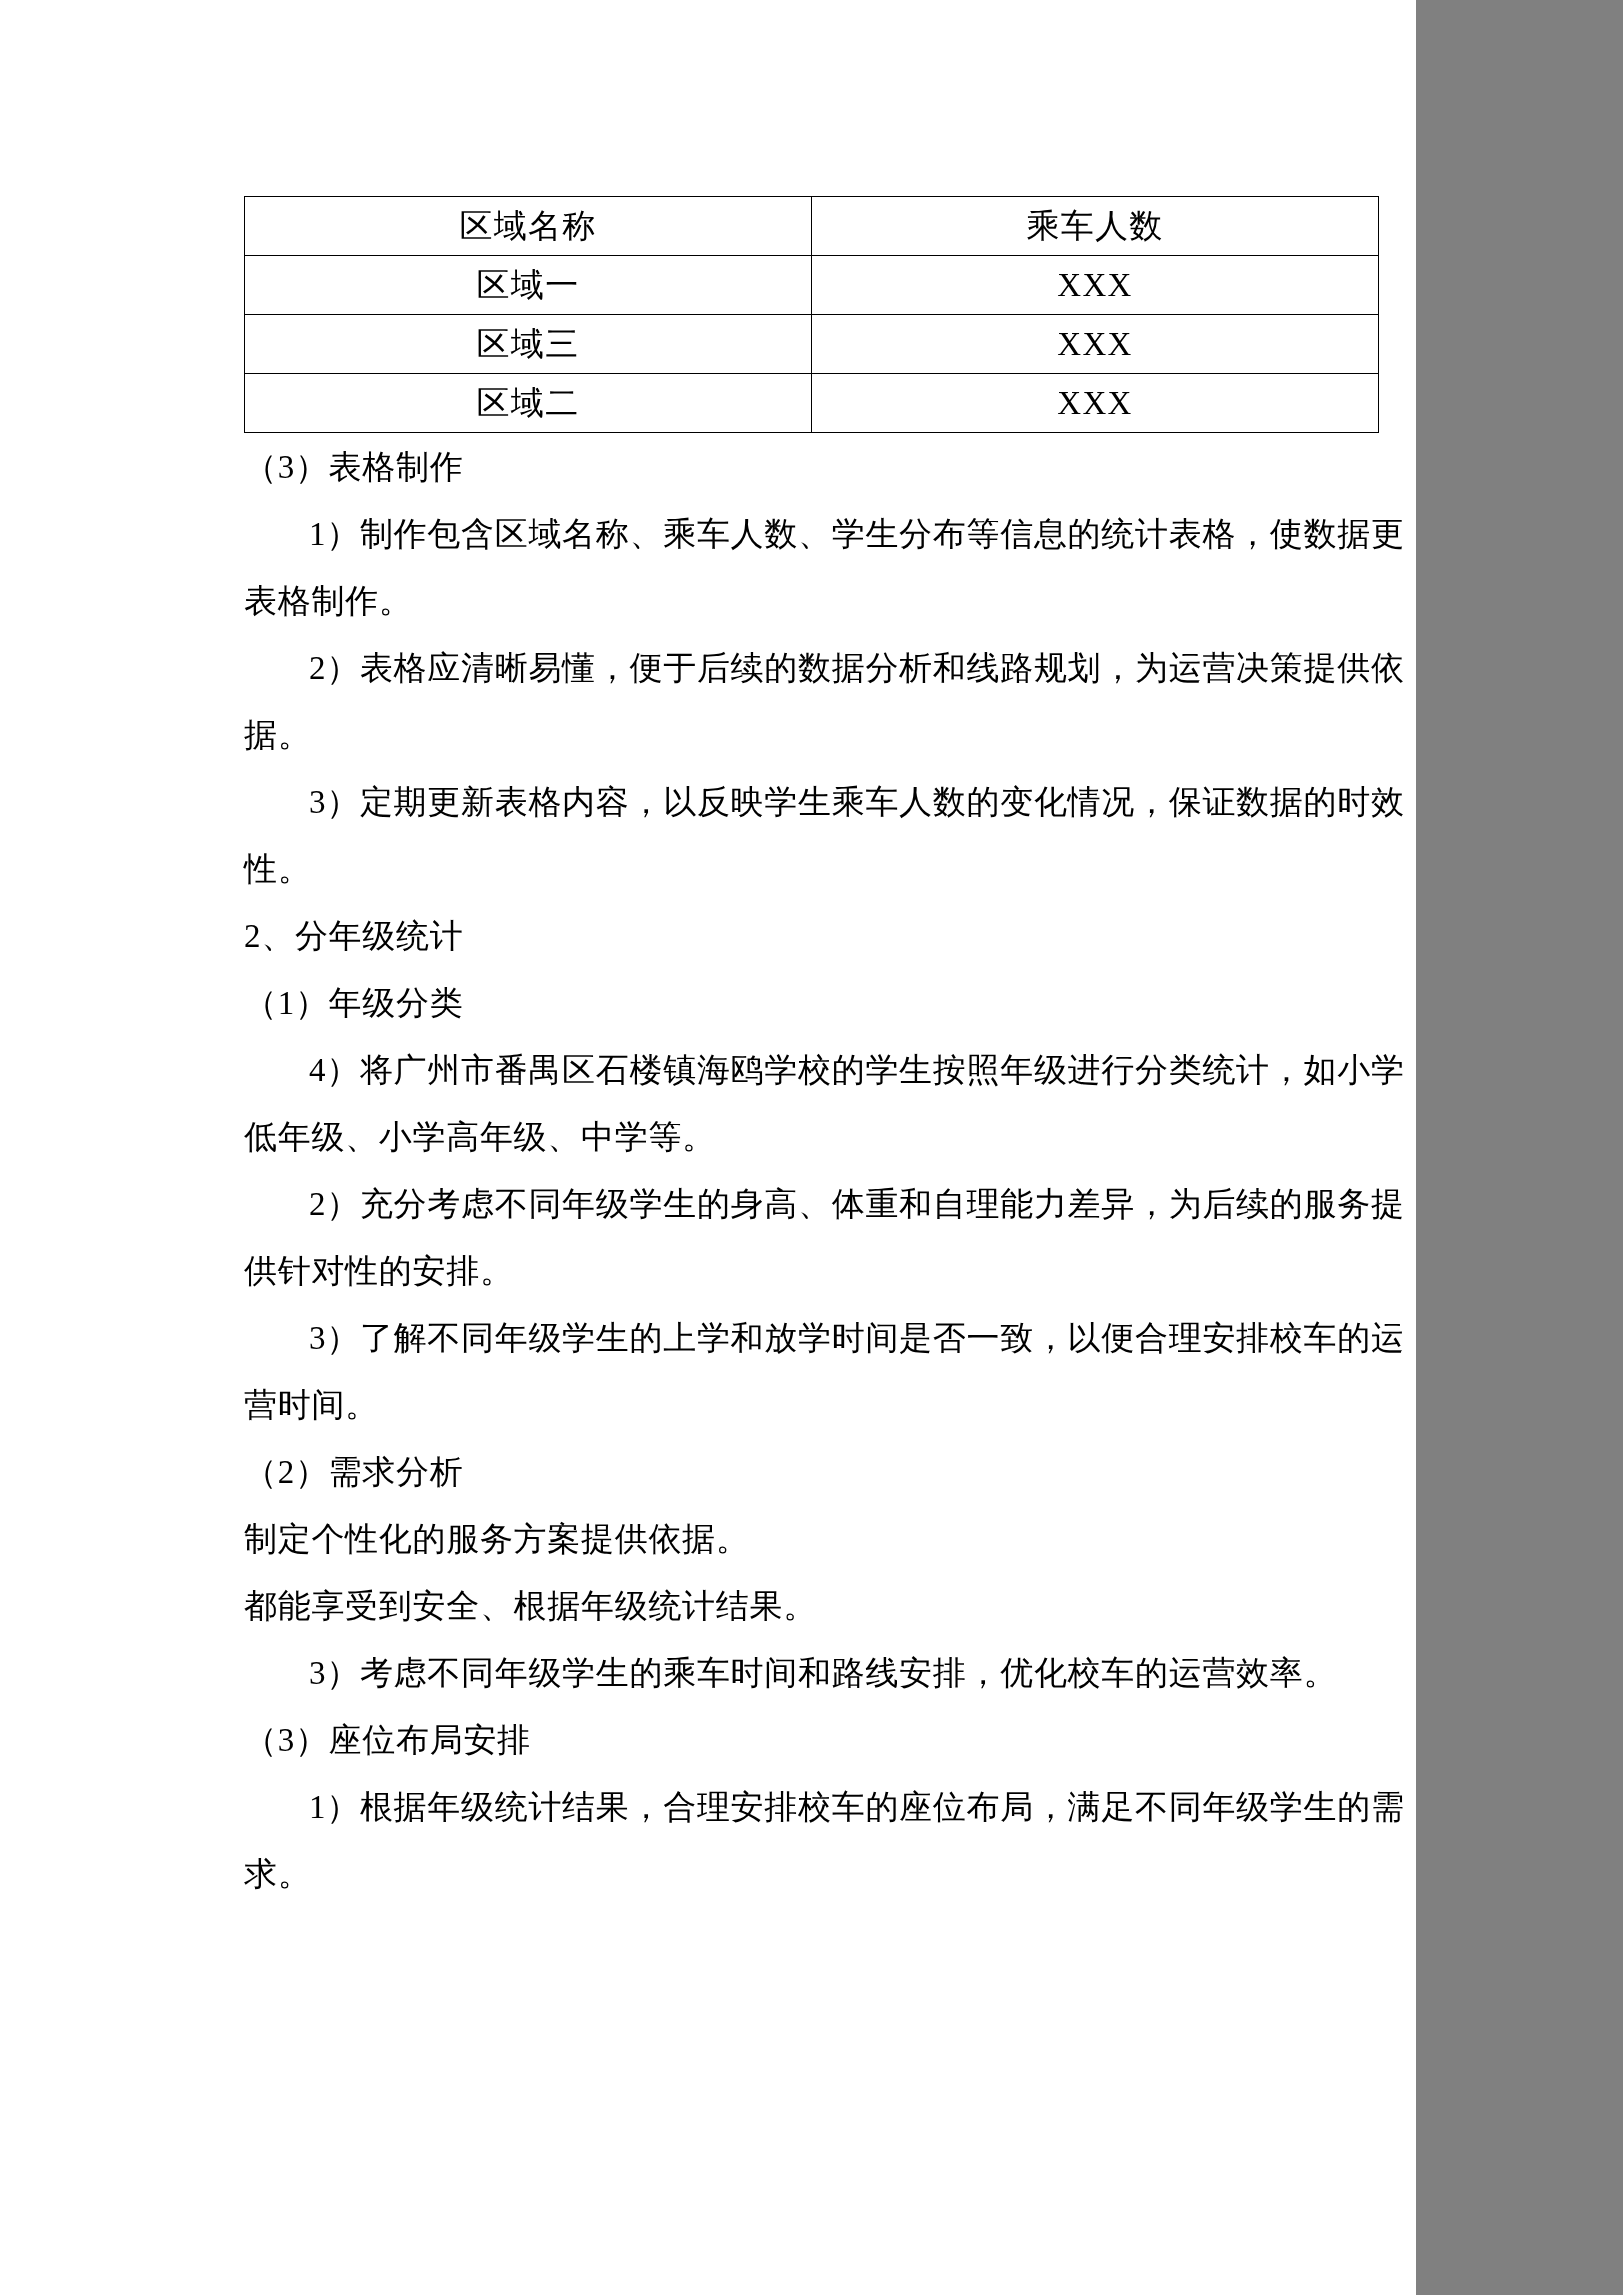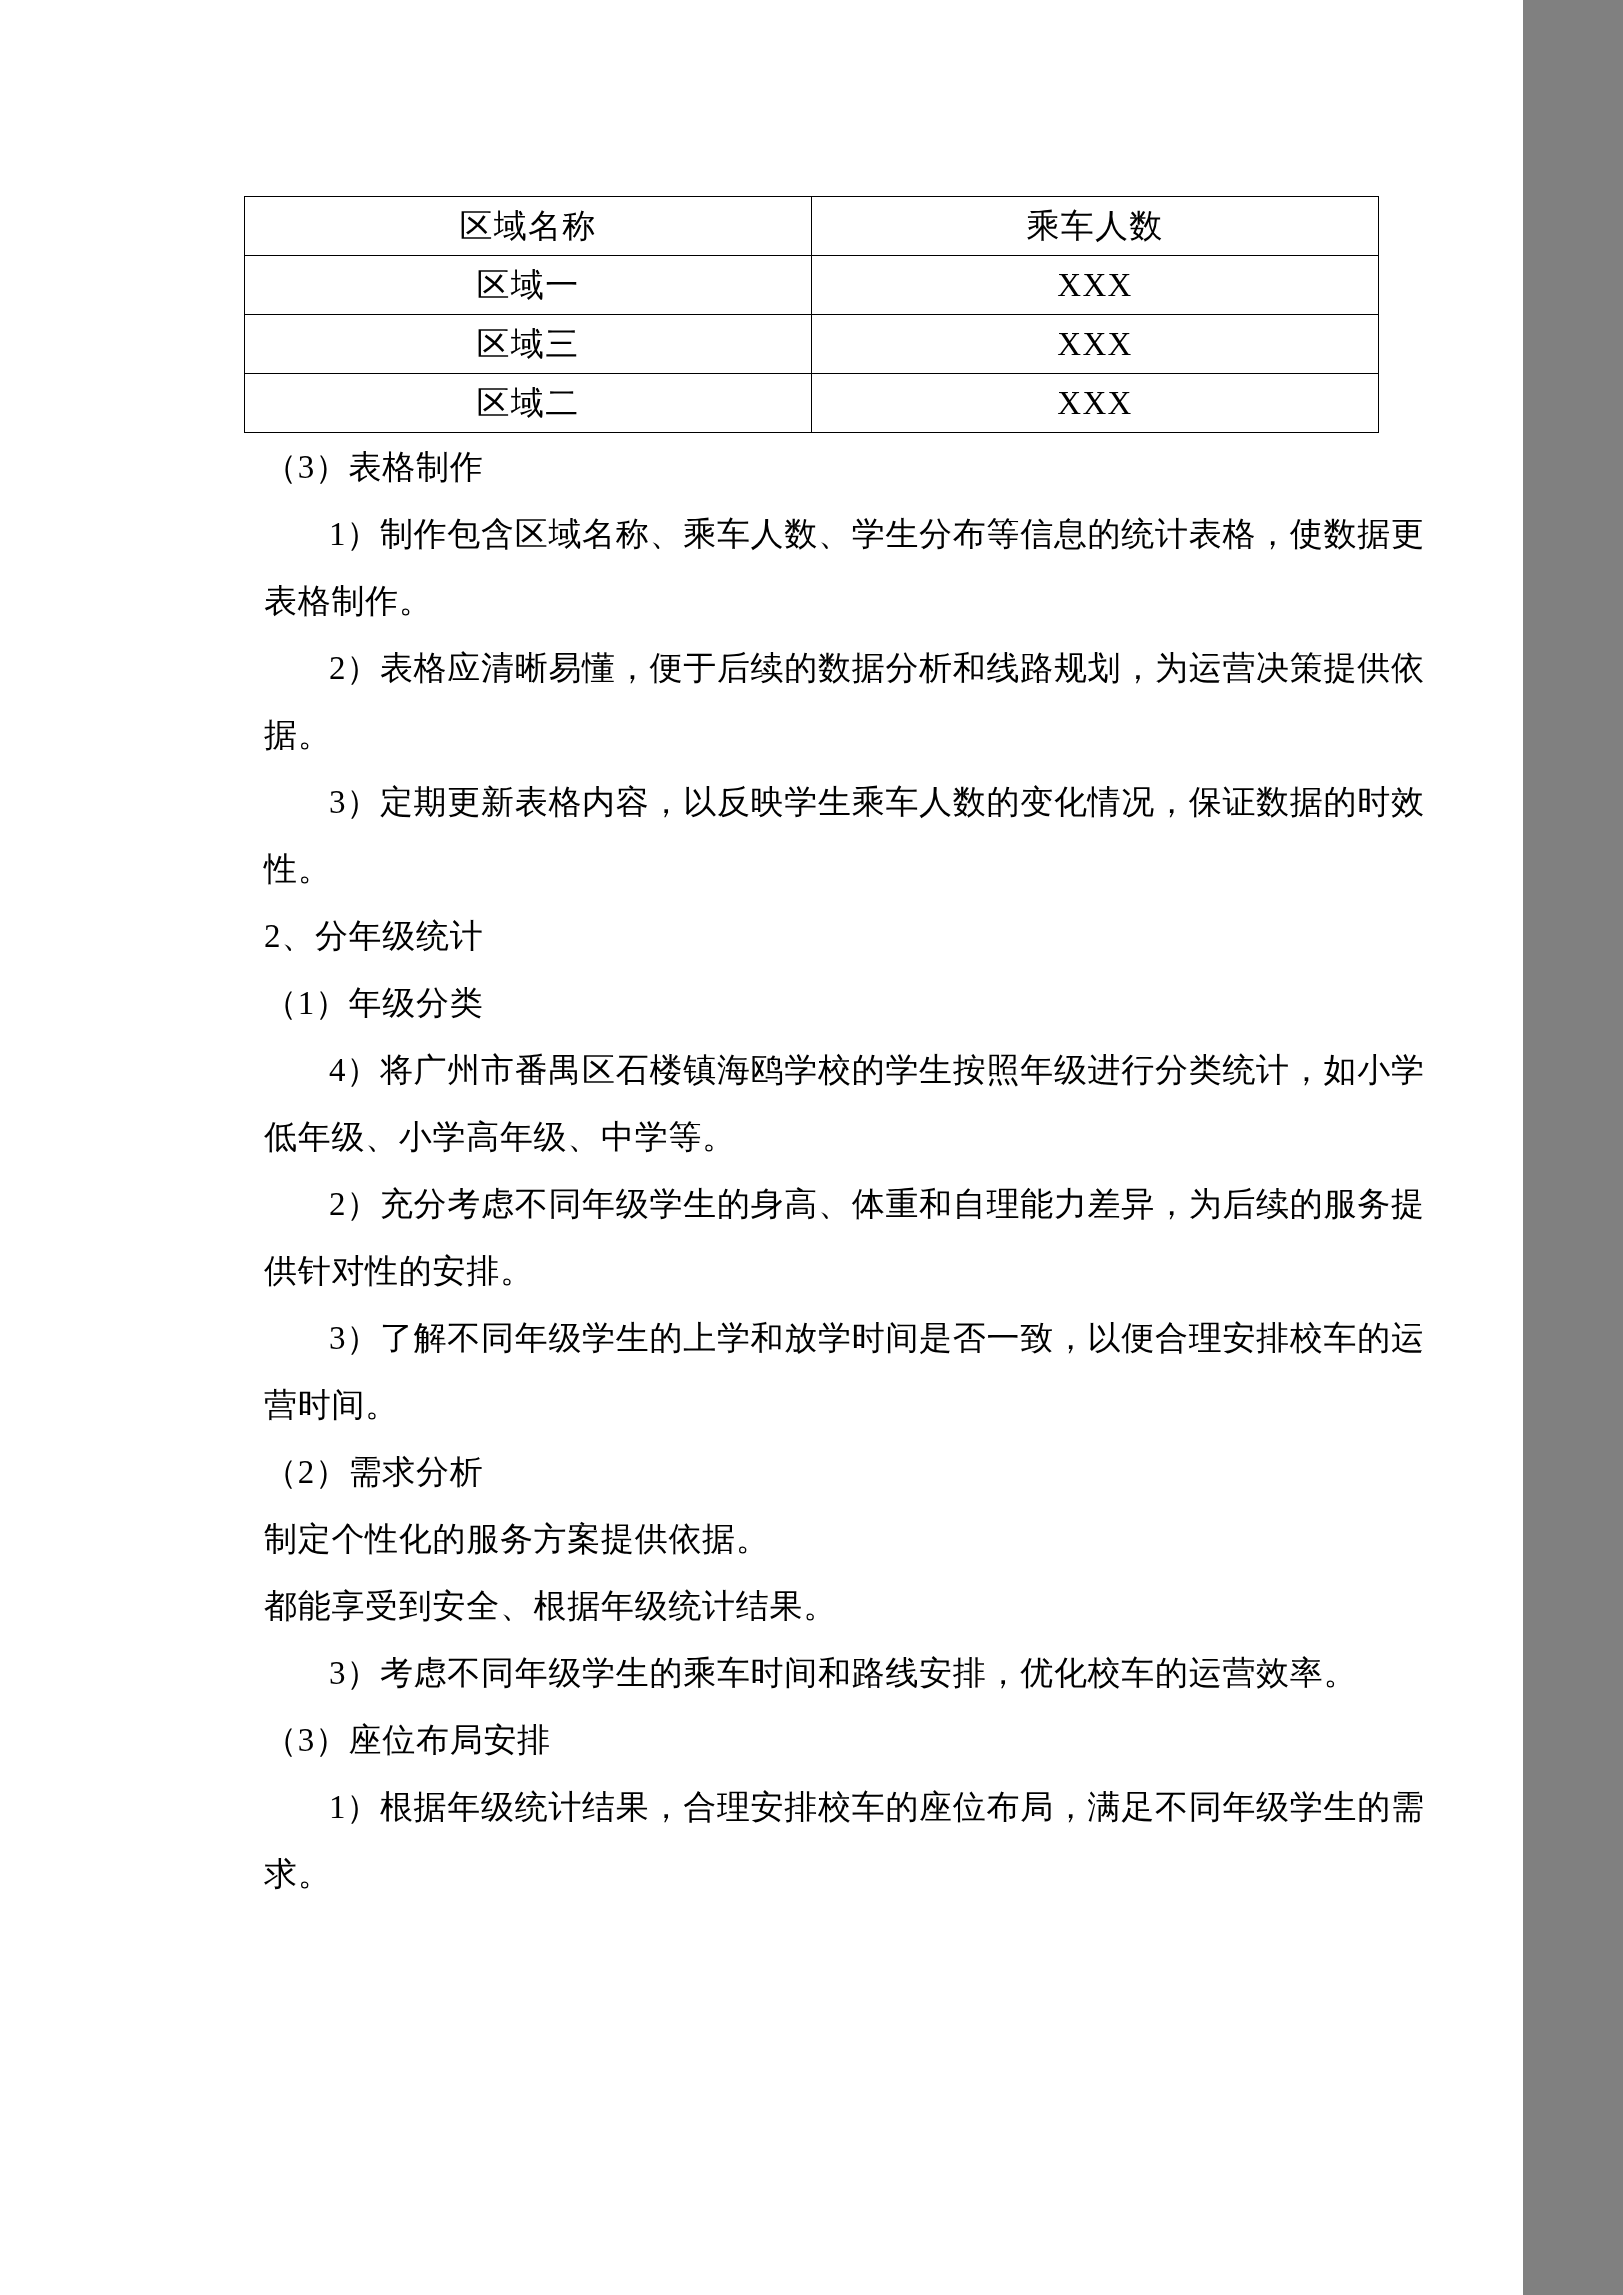--- a/index.html
+++ b/index.html
@@ -2,21 +2,21 @@
 <html style="font-size:10.5px"><head>
 <meta charset="utf-8">
 <style>
   html, body {
     margin: 0;
     padding: 0;
     background: #808080;
   }
   .page {
     position: relative;
-    width: 1523px;
+    width: 1416px;
     height: 2295px;
     background: #ffffff;
     overflow: hidden;
     font-family: "Liberation Serif", "DejaVu Serif", serif;
     color: #000000;
   }
   .stats-table {
     position: absolute;
     left: 244px;
     top: 196px;
@@ -40,21 +40,20 @@
     left: 244px;
     top: 434px;
     width: 1135px;
   }
   .line {
     height: 67px;
     line-height: 67px;
     font-size: 33px;
     white-space: nowrap;
     letter-spacing: 0.7px;
-    margin-left: 20px;
   }
   .line.indent {
     padding-left: 65px;
   }
 </style>
 </head>
 <body>
 
 <div class="page">
 

